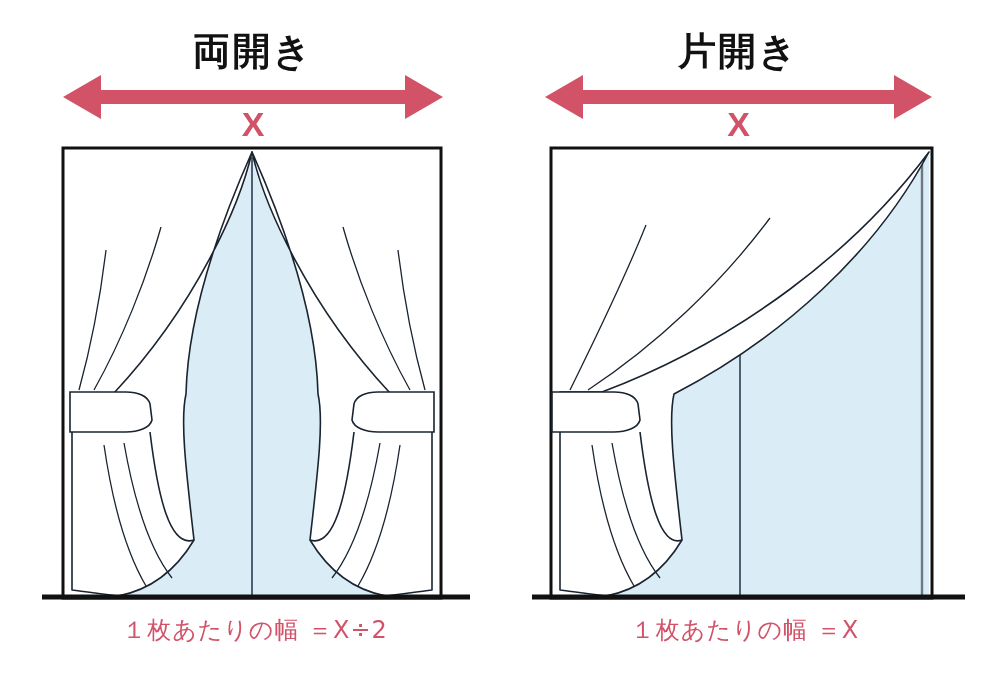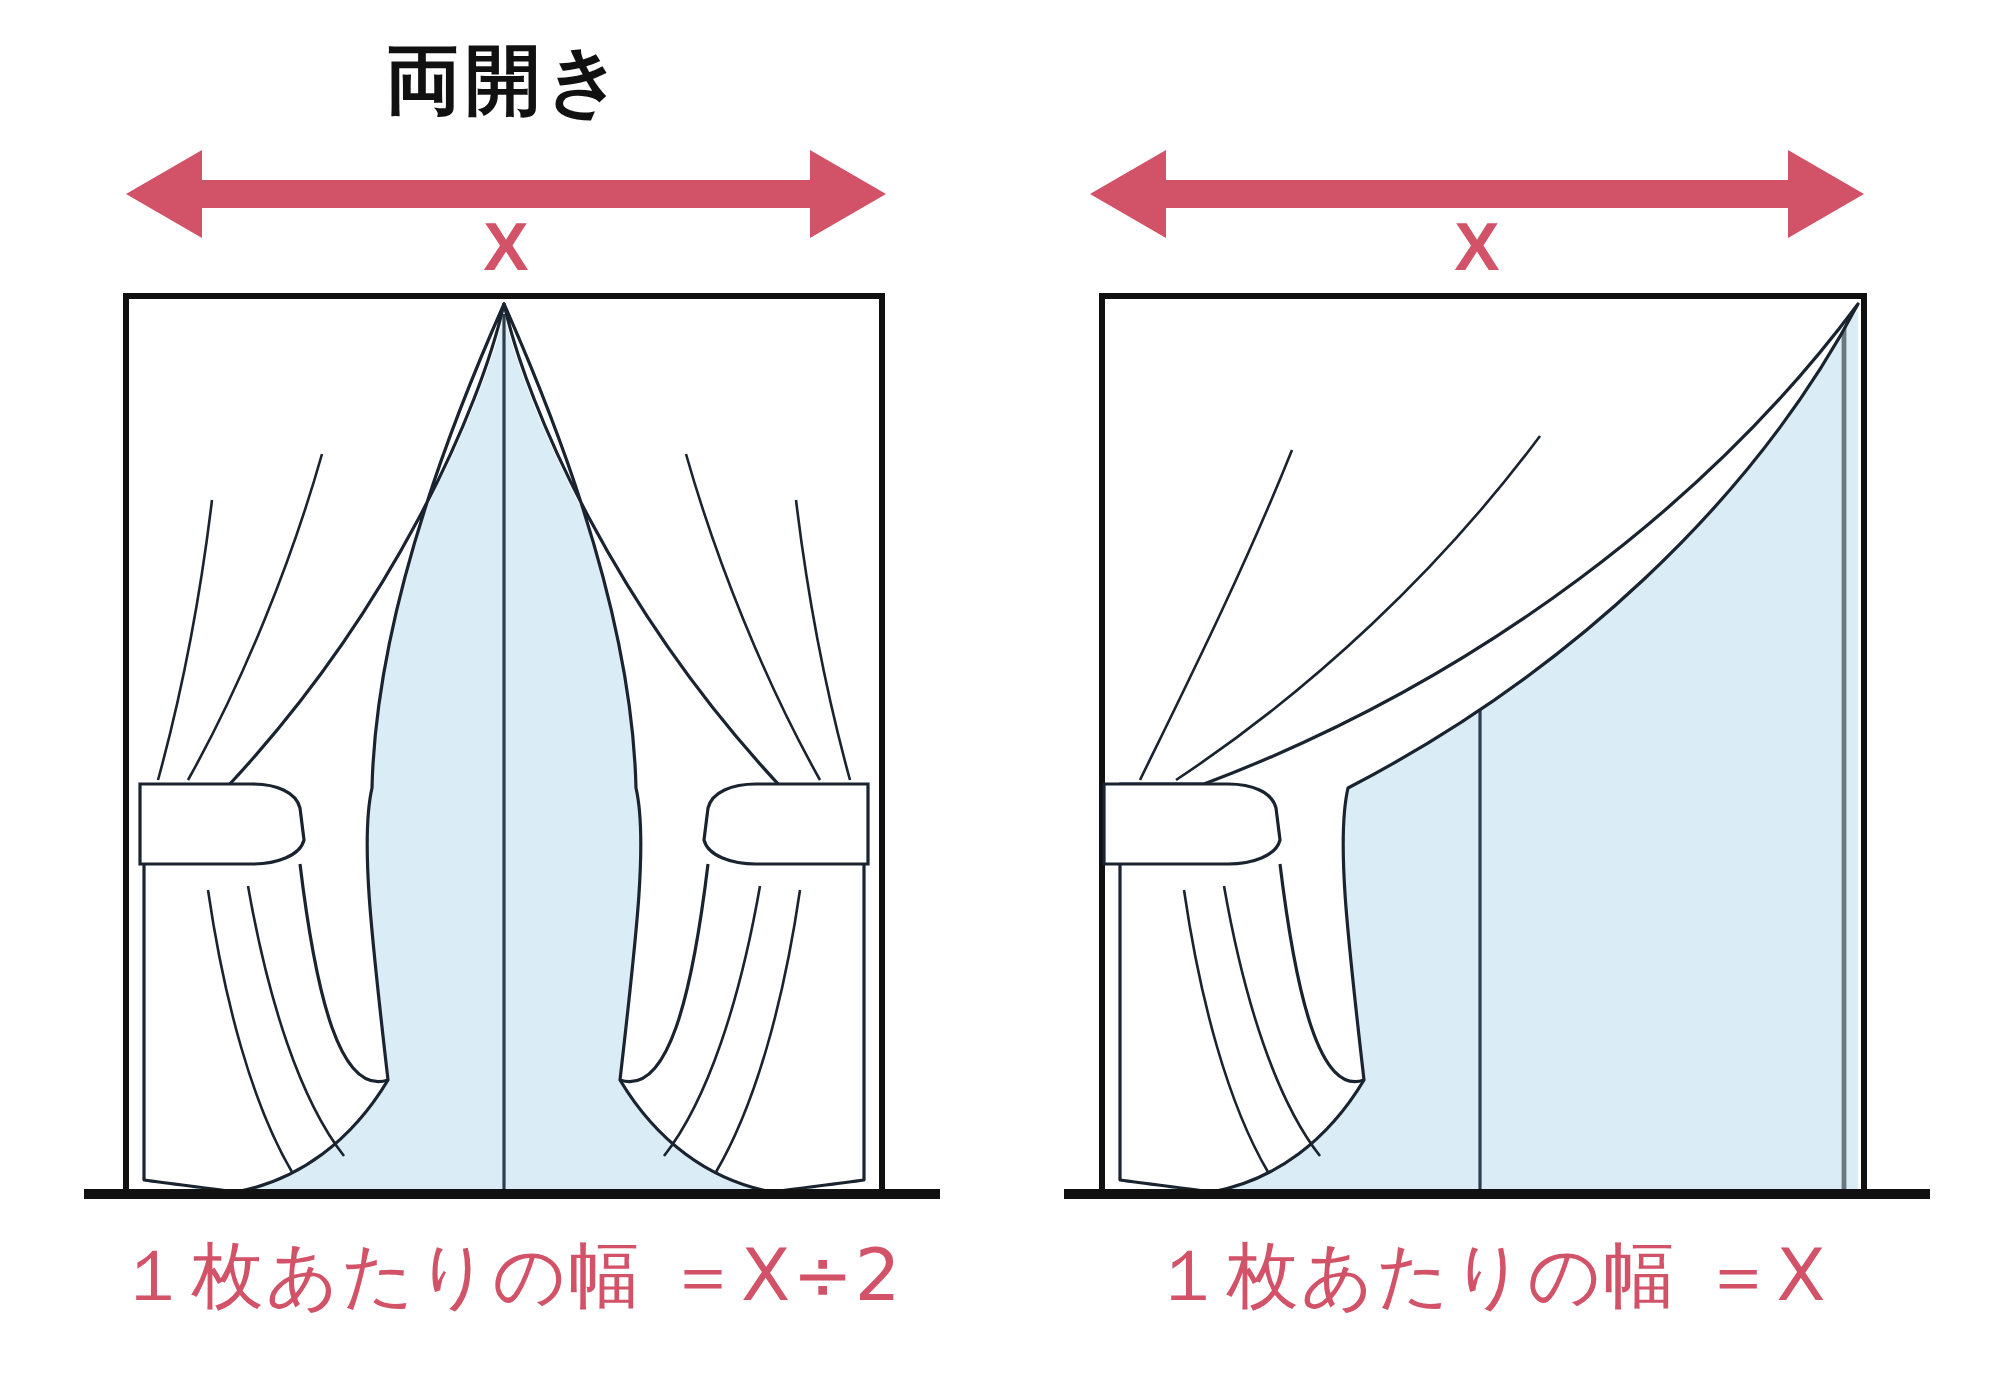--- a/index.html
+++ b/index.html
@@ -41,42 +41,43 @@
     font-weight: 700;
     font-size: 34px;
     line-height: 34px;
     white-space: nowrap;
   }
   .caption {
     position: absolute;
     text-align: center;
     font-family: "DejaVu Sans", "Liberation Sans", sans-serif;
     font-weight: 400;
-    font-size: 36px;
+    font-size: 24px;
     white-space: nowrap;
     letter-spacing: 1px;
   }
-  .t-left   { left: 63px;  top: 15px;  width: 380px; }
+  .t-left   { left: 63px;  top: 26px;  width: 380px; }
   .t-right  { left: 545px; top: 26px;  width: 387px; }
   .x-left   { left: 63px;  top: 107px; width: 380px; }
   .x-right  { left: 545px; top: 107px; width: 387px; }
   .c-left   { left: 20px;  top: 614px; width: 470px; }
   .c-right  { left: 510px; top: 614px; width: 470px; }
 </style>
 </head>
 <body>
 
 <div id="stage">
 
   <div class="panel-title t-left">両開き</div>
 
   <div class="x-label x-left" style="color:#D25268;">X</div>
 
   <div class="caption c-left" style="color:#D25268;">１枚あたりの幅 ＝X÷2</div>
 
+  <div class="panel-title t-right">片開き</div>
 
   <div class="x-label x-right" style="color:#D25268;">X</div>
 
   <div class="caption c-right" style="color:#D25268;text-align:center;">１枚あたりの幅 ＝X</div>
 
   <svg width="1000" height="700" viewBox="0 0 1000 700">
 
     <g>
 
       <g>

